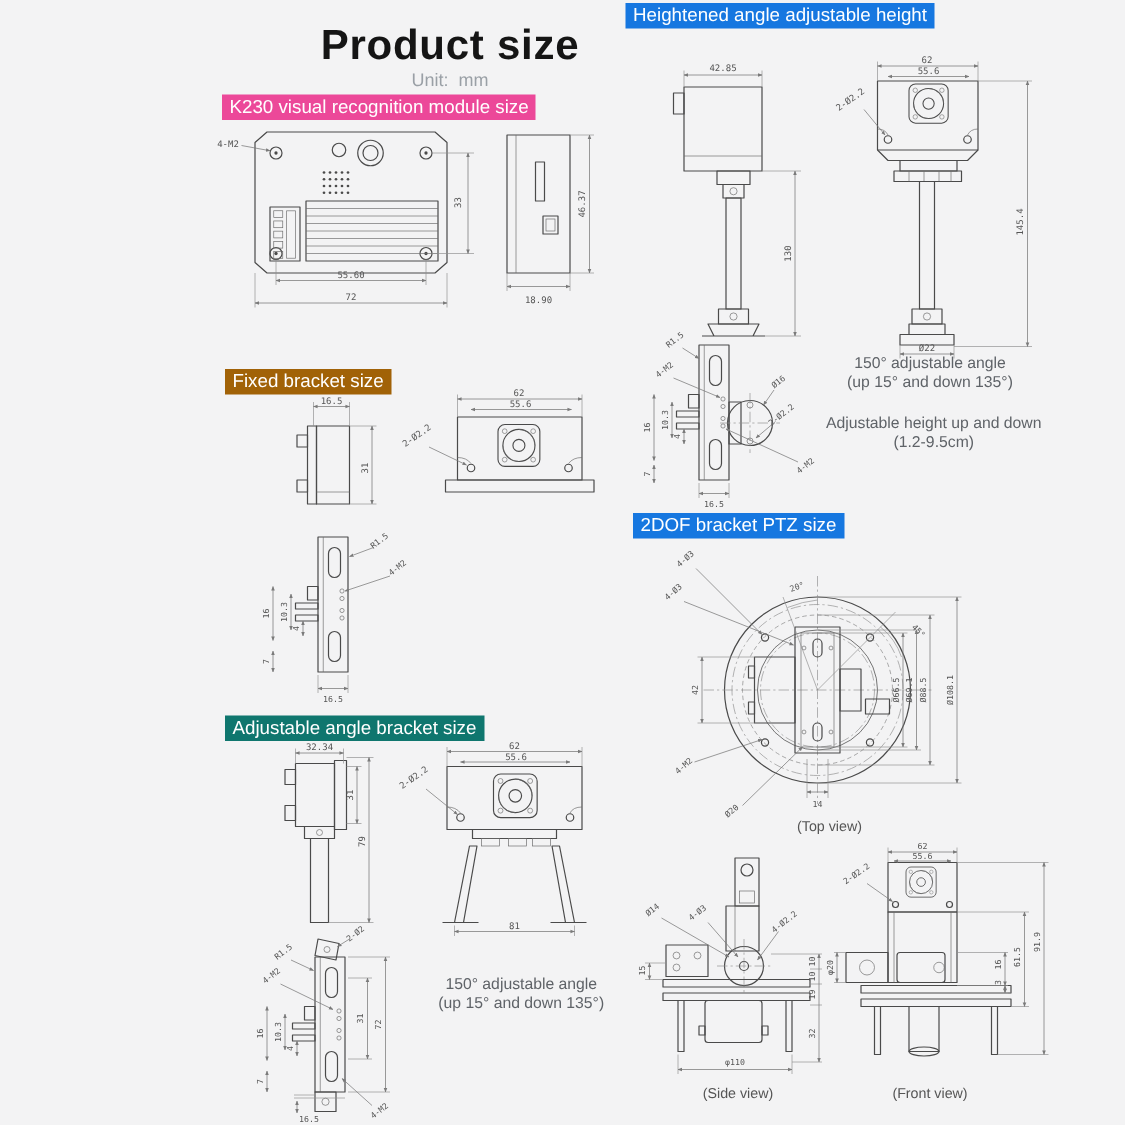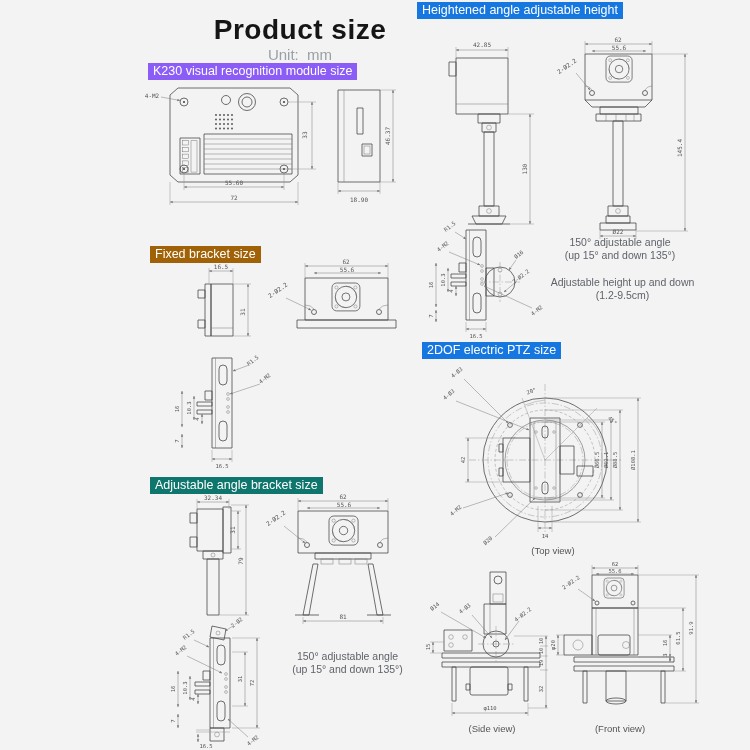--- a/index.html
+++ b/index.html
@@ -3,21 +3,21 @@
 <meta charset="utf-8">
 <style>
   html,body{margin:0;padding:0}
   body{width:750px;height:750px;position:relative;background:#f3f3f4;overflow:hidden;
        font-family:"Liberation Sans",sans-serif;color:#333}
   .abs{position:absolute}
   svg{overflow:visible;display:block}
   .title{position:absolute;left:150px;top:14px;width:300px;text-align:center;
          font-size:28px;font-weight:bold;color:#151515;letter-spacing:.5px}
   .unit{position:absolute;left:150px;top:46px;width:300px;text-align:center;
-        font-size:15px;color:#9aa0a6;white-space:pre}
+        font-size:12px;color:#9aa0a6;white-space:pre}
   .chip{position:absolute;background:#1677e0;color:#fff;font-size:12.5px;line-height:17px;
         padding:0 5px;white-space:nowrap;font-weight:500}
   .note{position:absolute;color:#5f6368;font-size:10.5px;line-height:13px;text-align:center}
   
   .ln{stroke:#4a4a4a;stroke-width:.8;fill:none;stroke-linejoin:round}
   .thin{stroke:#6b6b6b;stroke-width:.45;fill:none}
   .dim{stroke:#8f8f8f;stroke-width:.45;fill:none}
   .dl{stroke:#7a7a7a;stroke-width:.5;fill:none;marker-start:url(#ar);marker-end:url(#ar)}
   .ldr{stroke:#7a7a7a;stroke-width:.5;fill:none;marker-end:url(#ar)}
   .dd{stroke:#8f8f8f;stroke-width:.45;fill:none;stroke-dasharray:7 2 1.5 2}
@@ -57,24 +57,24 @@
       <rect x="-7" y="33" width="7" height="9" class="ln"></rect>
       <rect x="-15" y="44" width="15" height="4" class="ln"></rect>
       <rect x="-15" y="52" width="15" height="4" class="ln"></rect>
     </g>
   </defs>
 </svg>
 
 <div class="title">Product size</div>
 <div class="unit">Unit:  mm</div>
 
-<div class="chip" style="left: 148px; top: 63px; background: #8b5cf6;">K230 visual recognition module size</div>
+<div class="chip" style="left: 148px; top: 63px; background: #ec4899;">K230 visual recognition module size</div>
 <div class="chip" style="left: 417px; top: 2px; background: rgb(22, 119, 224);">Heightened angle adjustable height</div>
 <div class="chip" style="left: 150px; top: 246px; background: #a16207;">Fixed bracket size</div>
-<div class="chip" style="left: 422px; top: 342px; background: rgb(22, 119, 224);">2DOF electric PTZ size</div>
+<div class="chip" style="left: 422px; top: 342px; background: rgb(22, 119, 224);">2DOF bracket PTZ size</div>
 <div class="chip" style="left: 150px; top: 477px; background: #0f766e;">Adjustable angle bracket size</div>
 
 <svg class="abs" style="left:140px;top:82px" width="260" height="138" viewBox="0 0 260 138">
   <g>
     <path class="ln" d="M38,6 H150 L158,13 V93 L150,100 H38 L30,93 V13 Z"></path>
     <circle class="ln" cx="44" cy="20" r="4"></circle>
       <circle class="dot" cx="44" cy="20" r="1.1"></circle>
     <circle class="ln" cx="144" cy="20" r="4"></circle>
       <circle class="dot" cx="144" cy="20" r="1.1"></circle>
     <circle class="ln" cx="44" cy="87" r="4"></circle>

